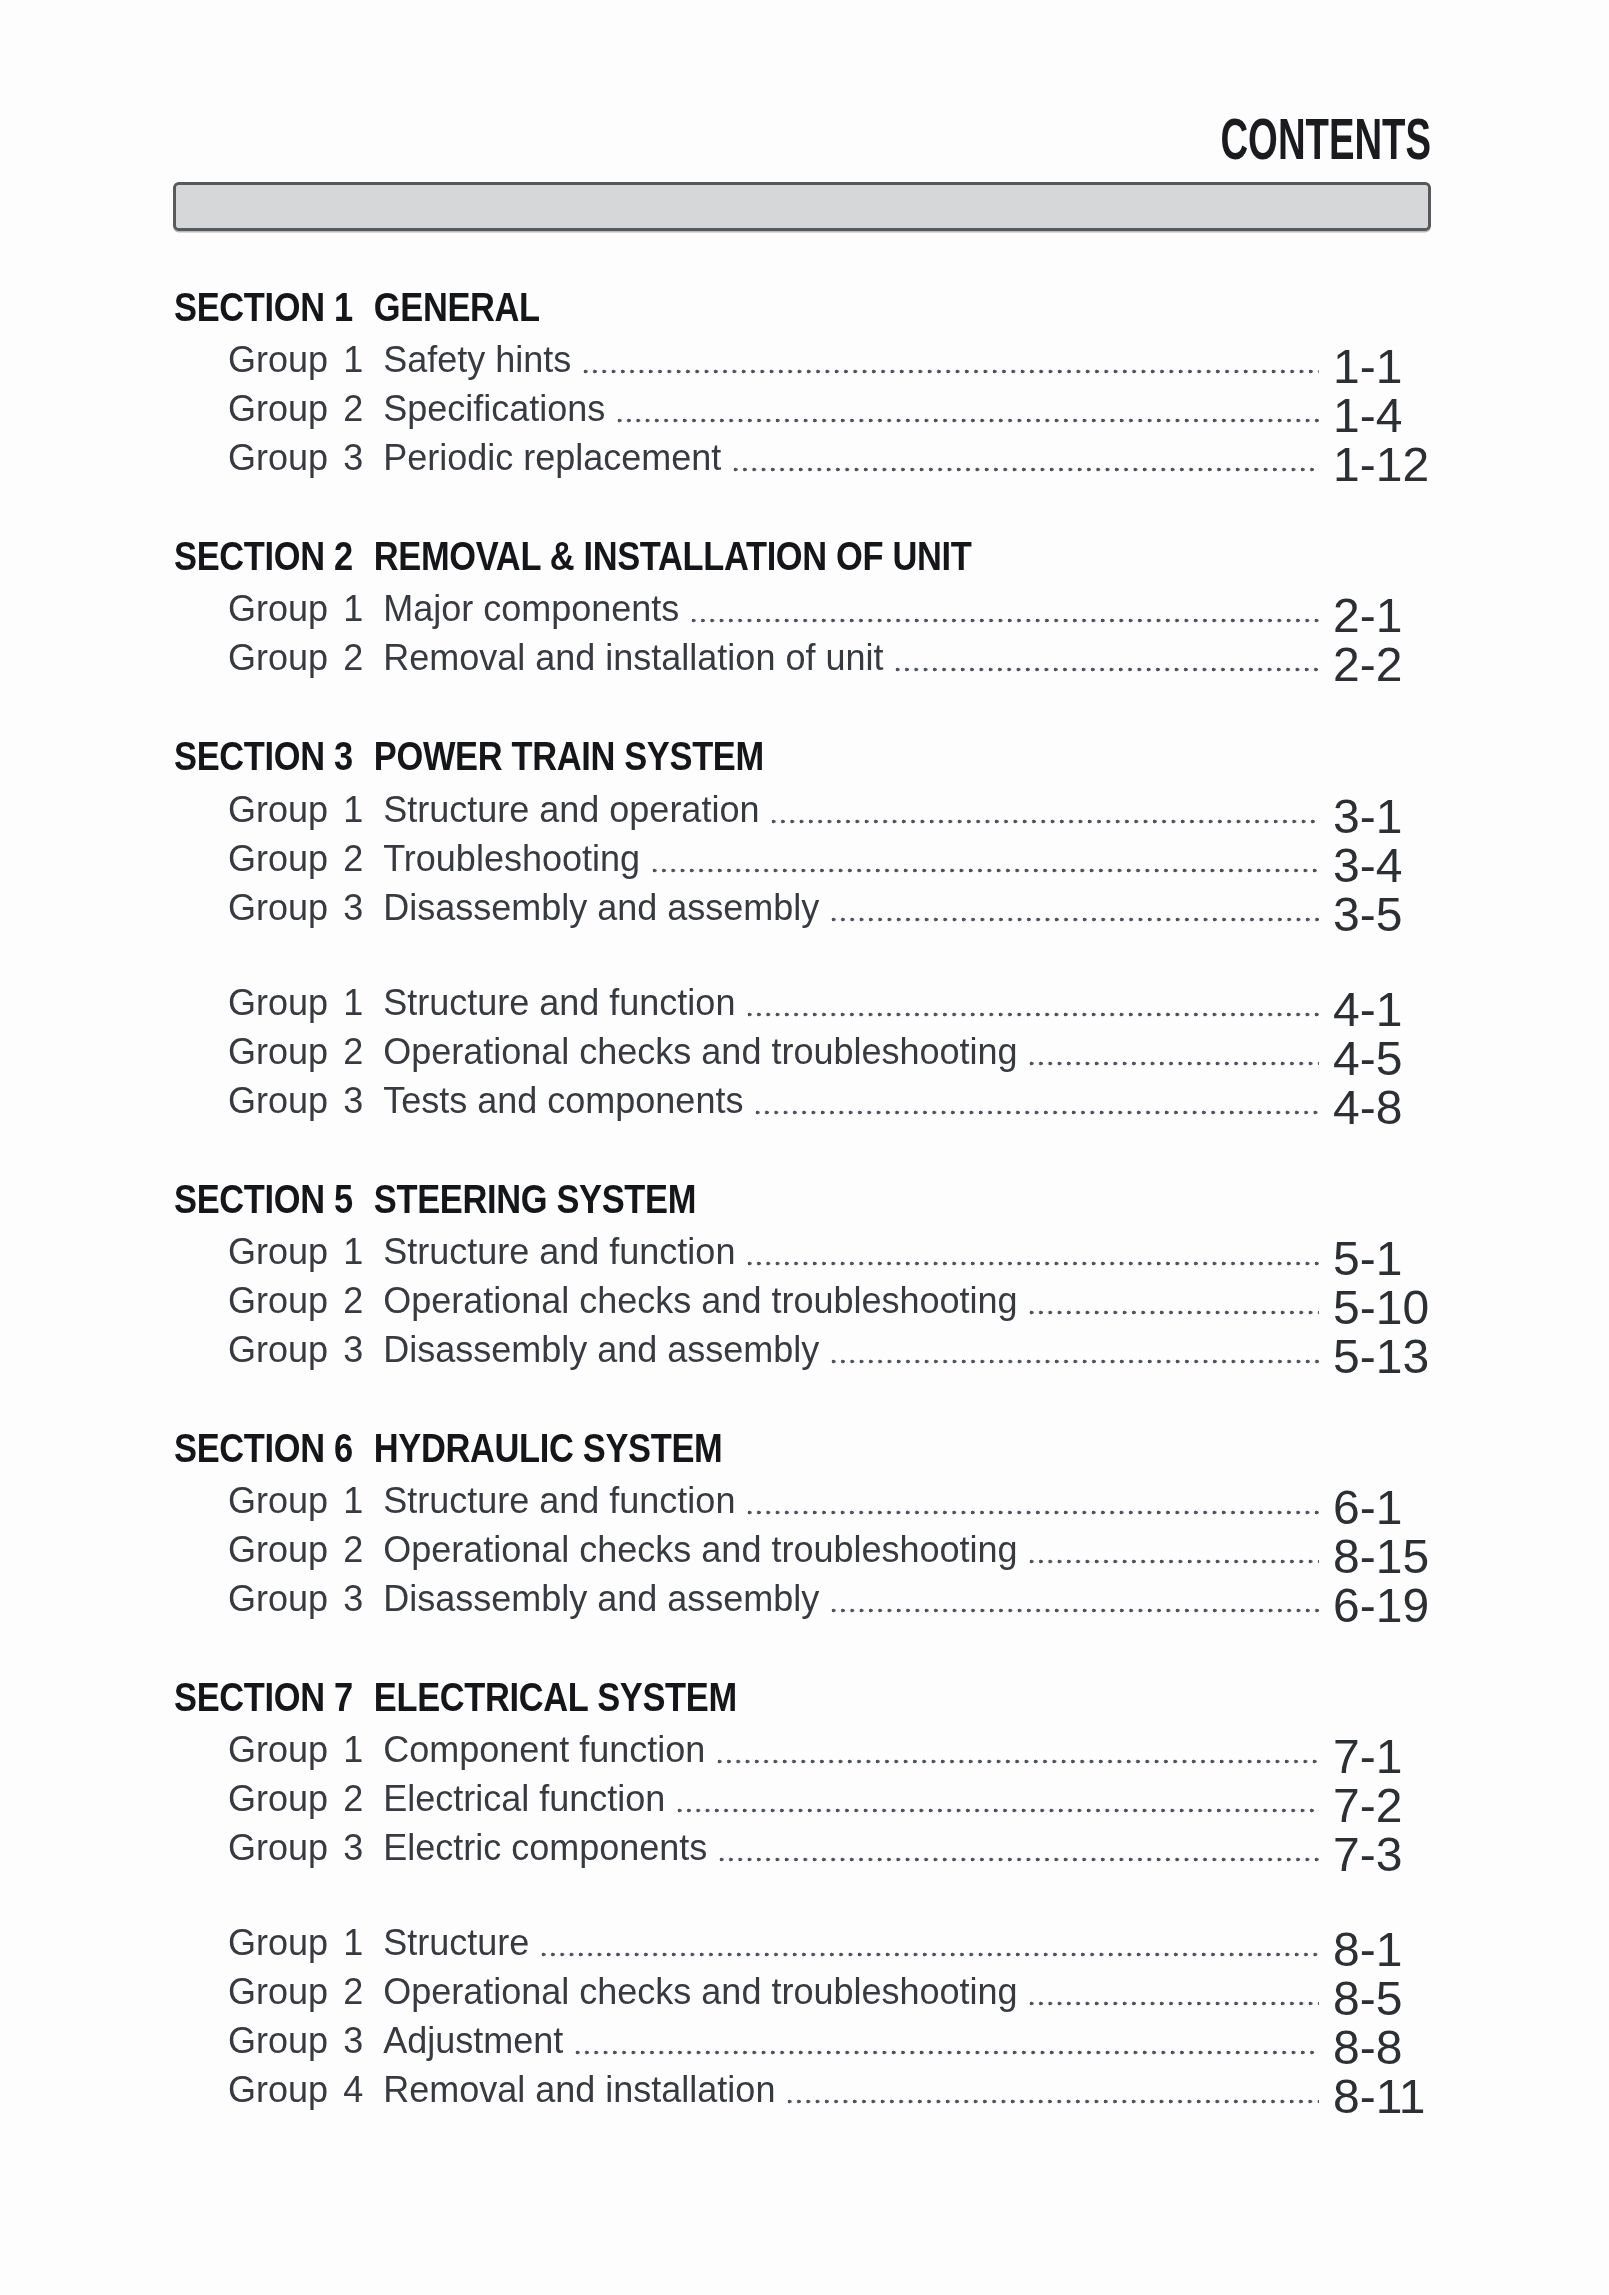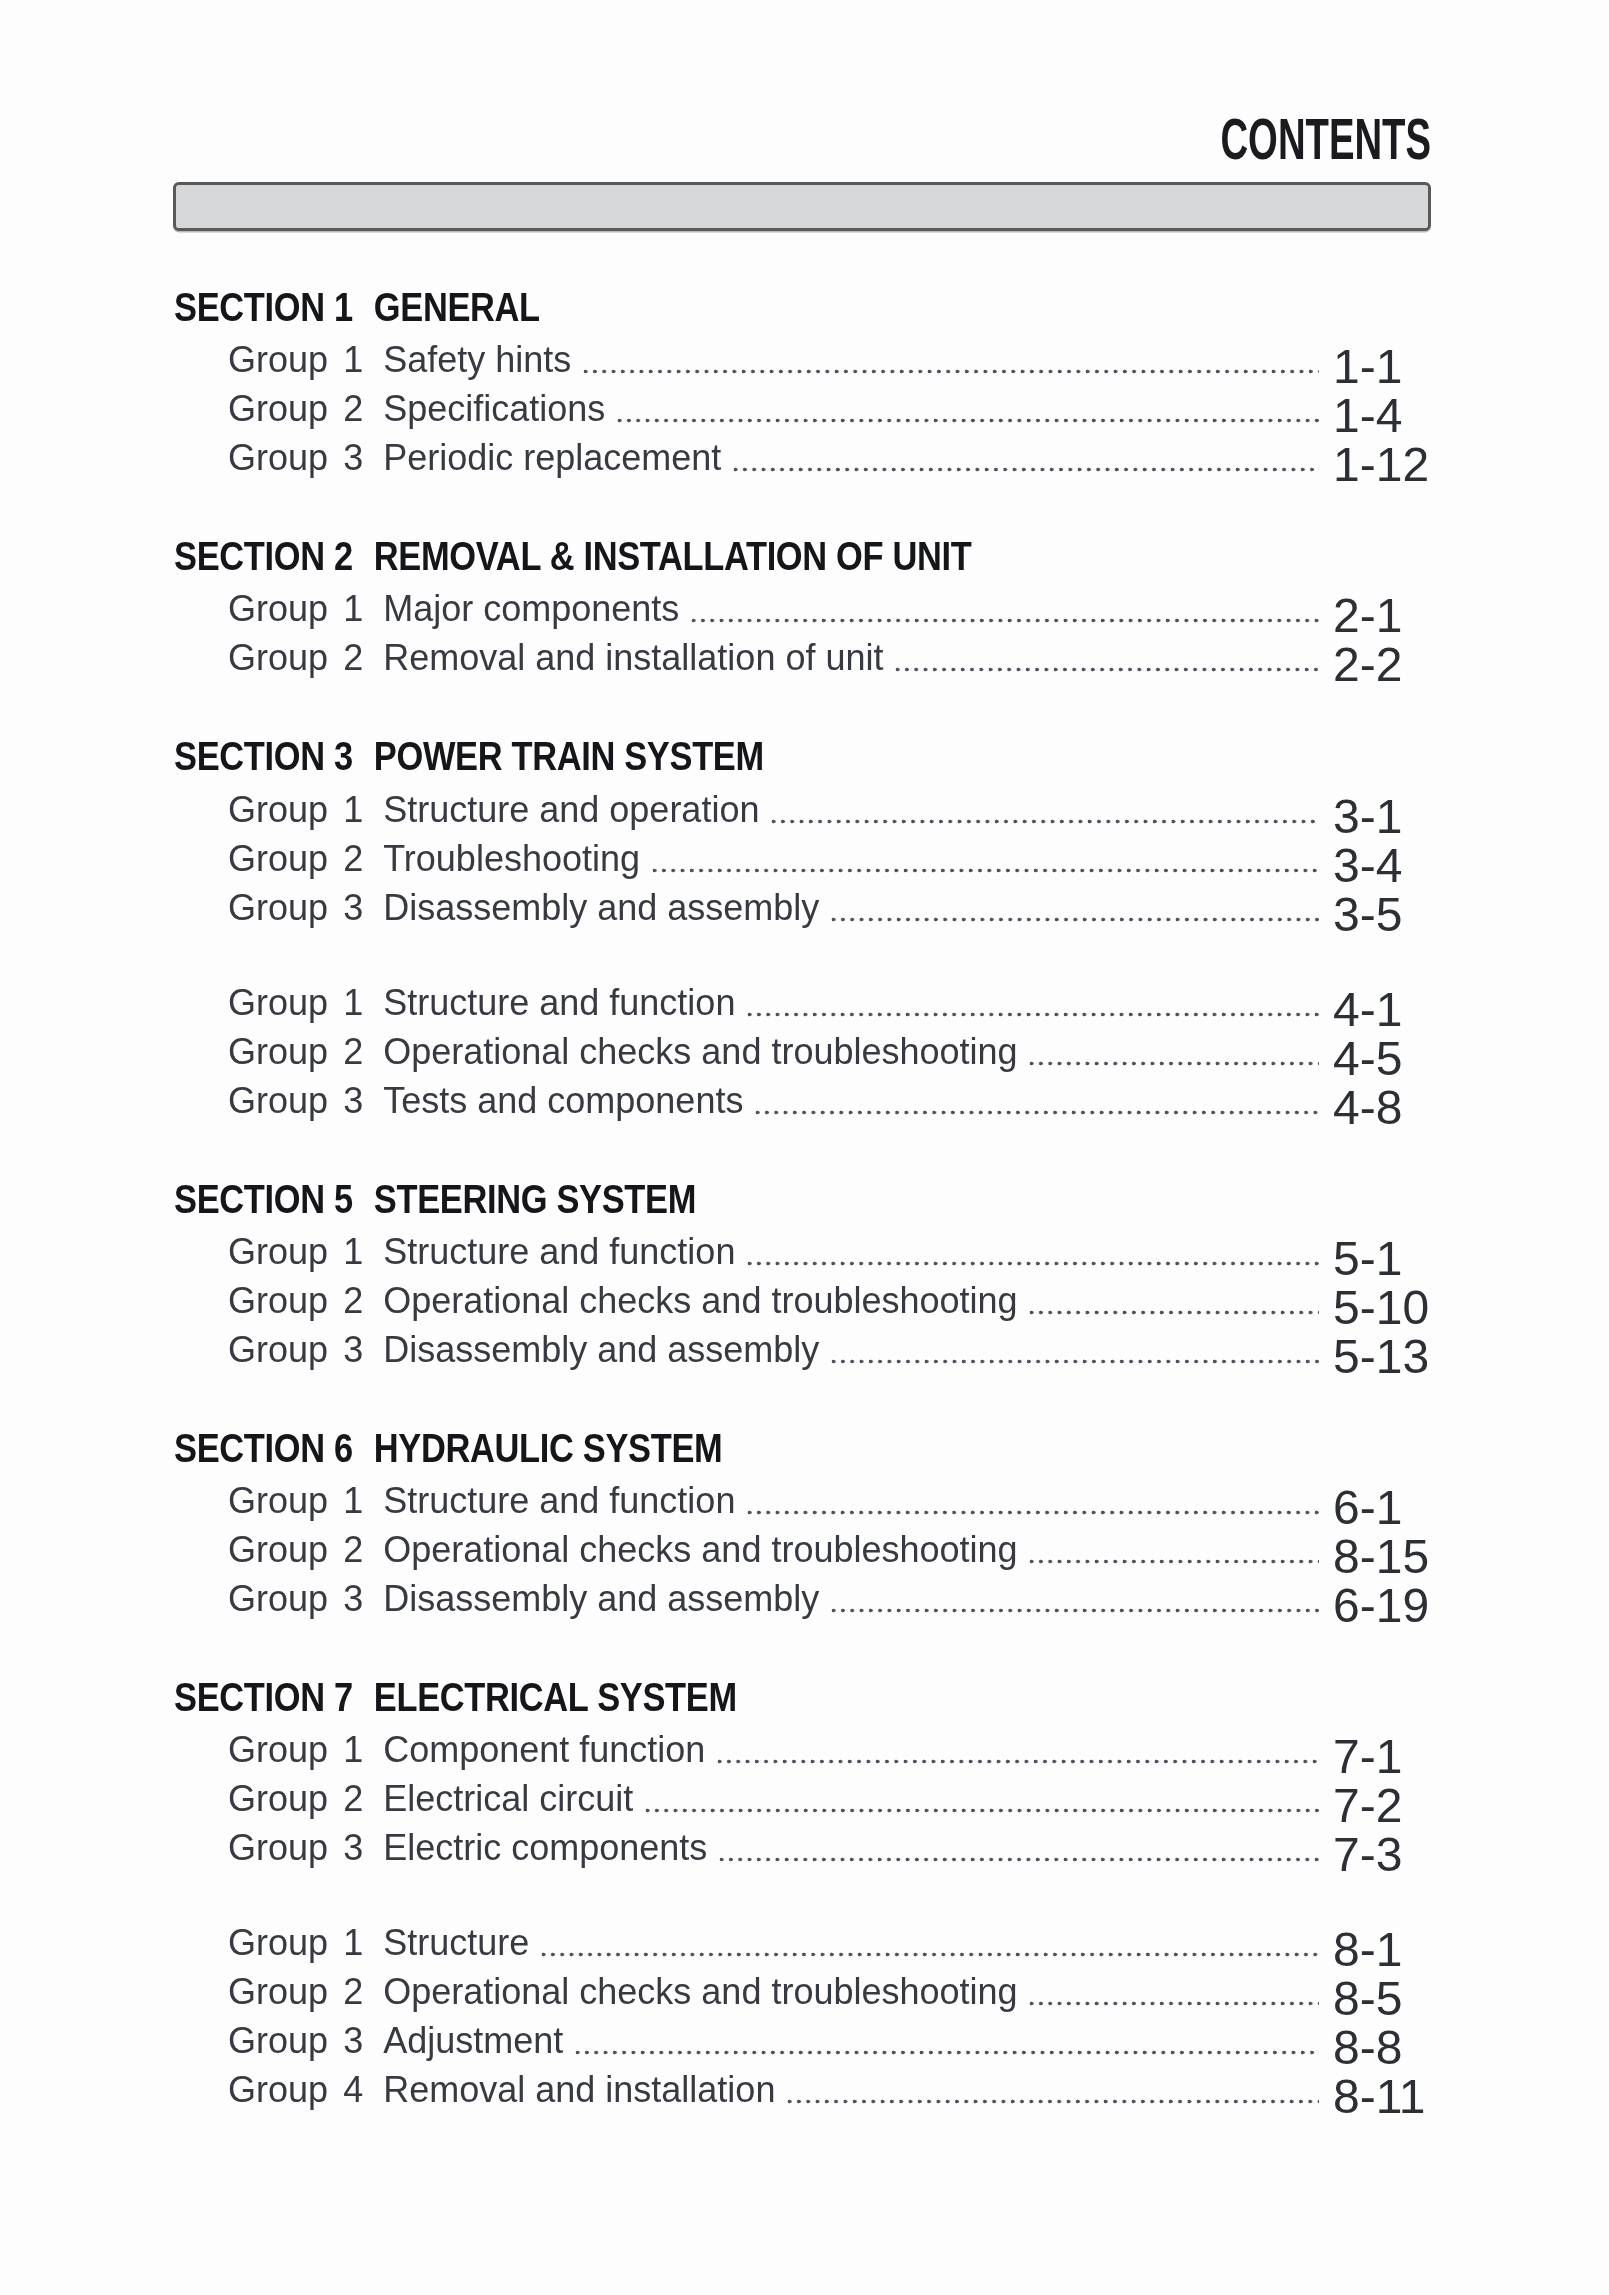--- a/index.html
+++ b/index.html
@@ -223,21 +223,21 @@
         <div class="row">
           <span class="g-word">Group</span>
           <span class="g-num">1</span>
           <span class="g-title">Component function</span>
           <span class="leader"></span>
           <span class="page-ref">7-1</span>
         </div>
         <div class="row">
           <span class="g-word">Group</span>
           <span class="g-num">2</span>
-          <span class="g-title">Electrical circuit</span>
+          <span class="g-title">Electrical function</span>
           <span class="leader"></span>
           <span class="page-ref">7-2</span>
         </div>
         <div class="row">
           <span class="g-word">Group</span>
           <span class="g-num">3</span>
           <span class="g-title">Electric components</span>
           <span class="leader"></span>
           <span class="page-ref">7-3</span>
         </div>

